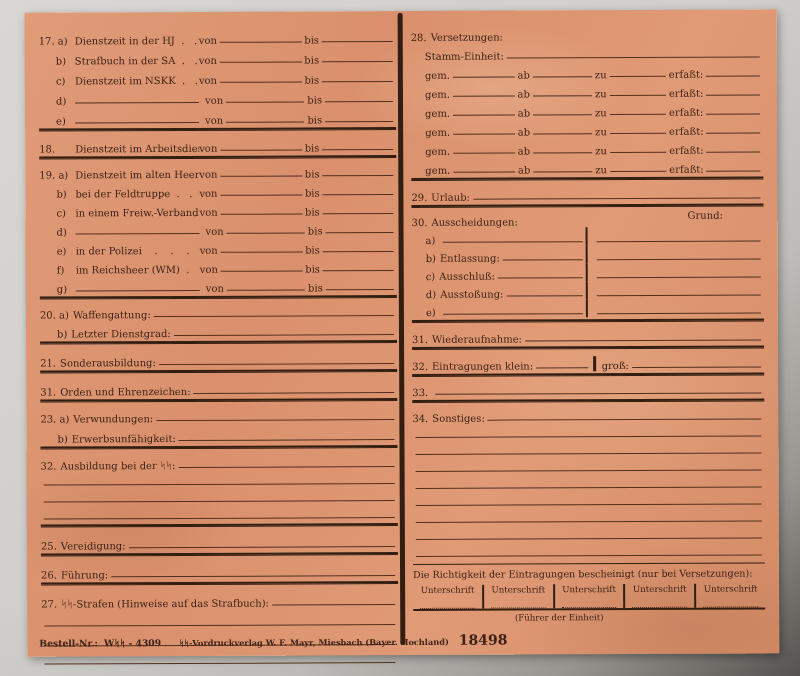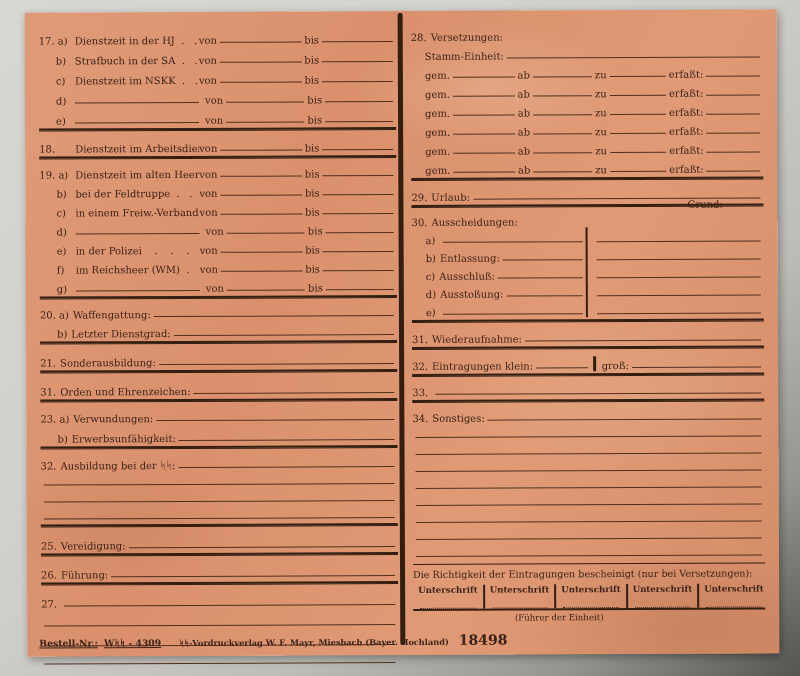--- a/index.html
+++ b/index.html
@@ -39,37 +39,37 @@
   .drule{height:3px;border-top:2px solid var(--rule);border-bottom:1px solid var(--rule);margin:2px 0;}
   .h17{height:17px}.h18{height:18px}.h19{height:19px}.h20{height:20px}.h21{height:21px}.h22{height:22px}
   .ind{padding-left:17px;}
   
   .gem{padding-left:14px;}
   .gem .ln1{flex:1.15}.gem .ln2{flex:1.1}.gem .ln3{flex:1.05}.gem .ln4{flex:1}
   
   .s30row{display:flex;align-items:stretch;height:18px;}
   .s30l{width:176px;border-right:2.5px solid var(--rule);display:flex;align-items:flex-end;padding-left:14px;}
   .s30r{flex:1;display:flex;align-items:flex-end;padding-left:6px;}
-  .grund{position:absolute;left:276px;bottom:17px;}
+  .grund{position:absolute;left:276px;bottom:6px;}
   
   .vbar{flex:none;width:2.5px;height:15px;background:var(--rule);margin:0 6px 0 2px;}
   .ln32{flex:none;width:52px;border-bottom:1px solid var(--line);margin:0 3px 3px 3px;}
   
   .certline{border-top:1.5px solid var(--rule);margin-top:4px;}
   .cert{font-size:9.6px;padding:5px 0 2px 0;white-space:nowrap;}
   .sig{display:flex;border-bottom:2px solid var(--rule);margin-top:2px;}
   .sigcell{flex:1;text-align:center;border-right:2px solid var(--rule);padding:1px 5px 0 5px;}
   .sigcell:last-child{border-right:none;}
-  .siglab{font-size:8.6px;font-weight:bold;}
+  .siglab{font-size:8.6px;font-weight:normal;}
   .sigdots{border-bottom:1.2px dotted var(--ink);margin:13px 2px 0 2px;height:1px;}
   .fuehrer{text-align:center;font-size:8.6px;margin-top:3px;padding-right:60px;}
   
   .footer{position:absolute;left:12px;bottom:7px;display:flex;align-items:baseline;
           white-space:nowrap;font-size:9.2px;}
-  .footer .b{font-weight:bold;margin-right:6px;text-decoration:underline;}
+  .footer .b{font-weight:bold;margin-right:6px;}
   .footer .pub{font-size:8.2px;font-weight:bold;margin-left:12px;}
   .footer .pnum{font-size:14px;font-weight:bold;margin-left:10px;}
 </style>
 </head>
 <body>
 
 <div class="photo">
   <div class="card">
     <div class="divider"></div>
 
@@ -258,20 +258,21 @@
       <div class="row h22">
         <span class="num">26.</span>
         <span class="lab">Führung:</span>
         <span class="ln"></span>
       </div>
 
       <div class="drule"></div>
 
       <div class="row h22">
         <span class="num">27.</span>
+        <span class="lab">ᛋᛋ-Strafen (Hinweise auf das Strafbuch):</span>
         <span class="ln"></span>
       </div>
       <div class="row h20">
           <span class="ln"></span>
         </div>
       <div class="row h20">
           <span class="ln"></span>
         </div>
       <div class="row h18">
           <span class="ln"></span>

